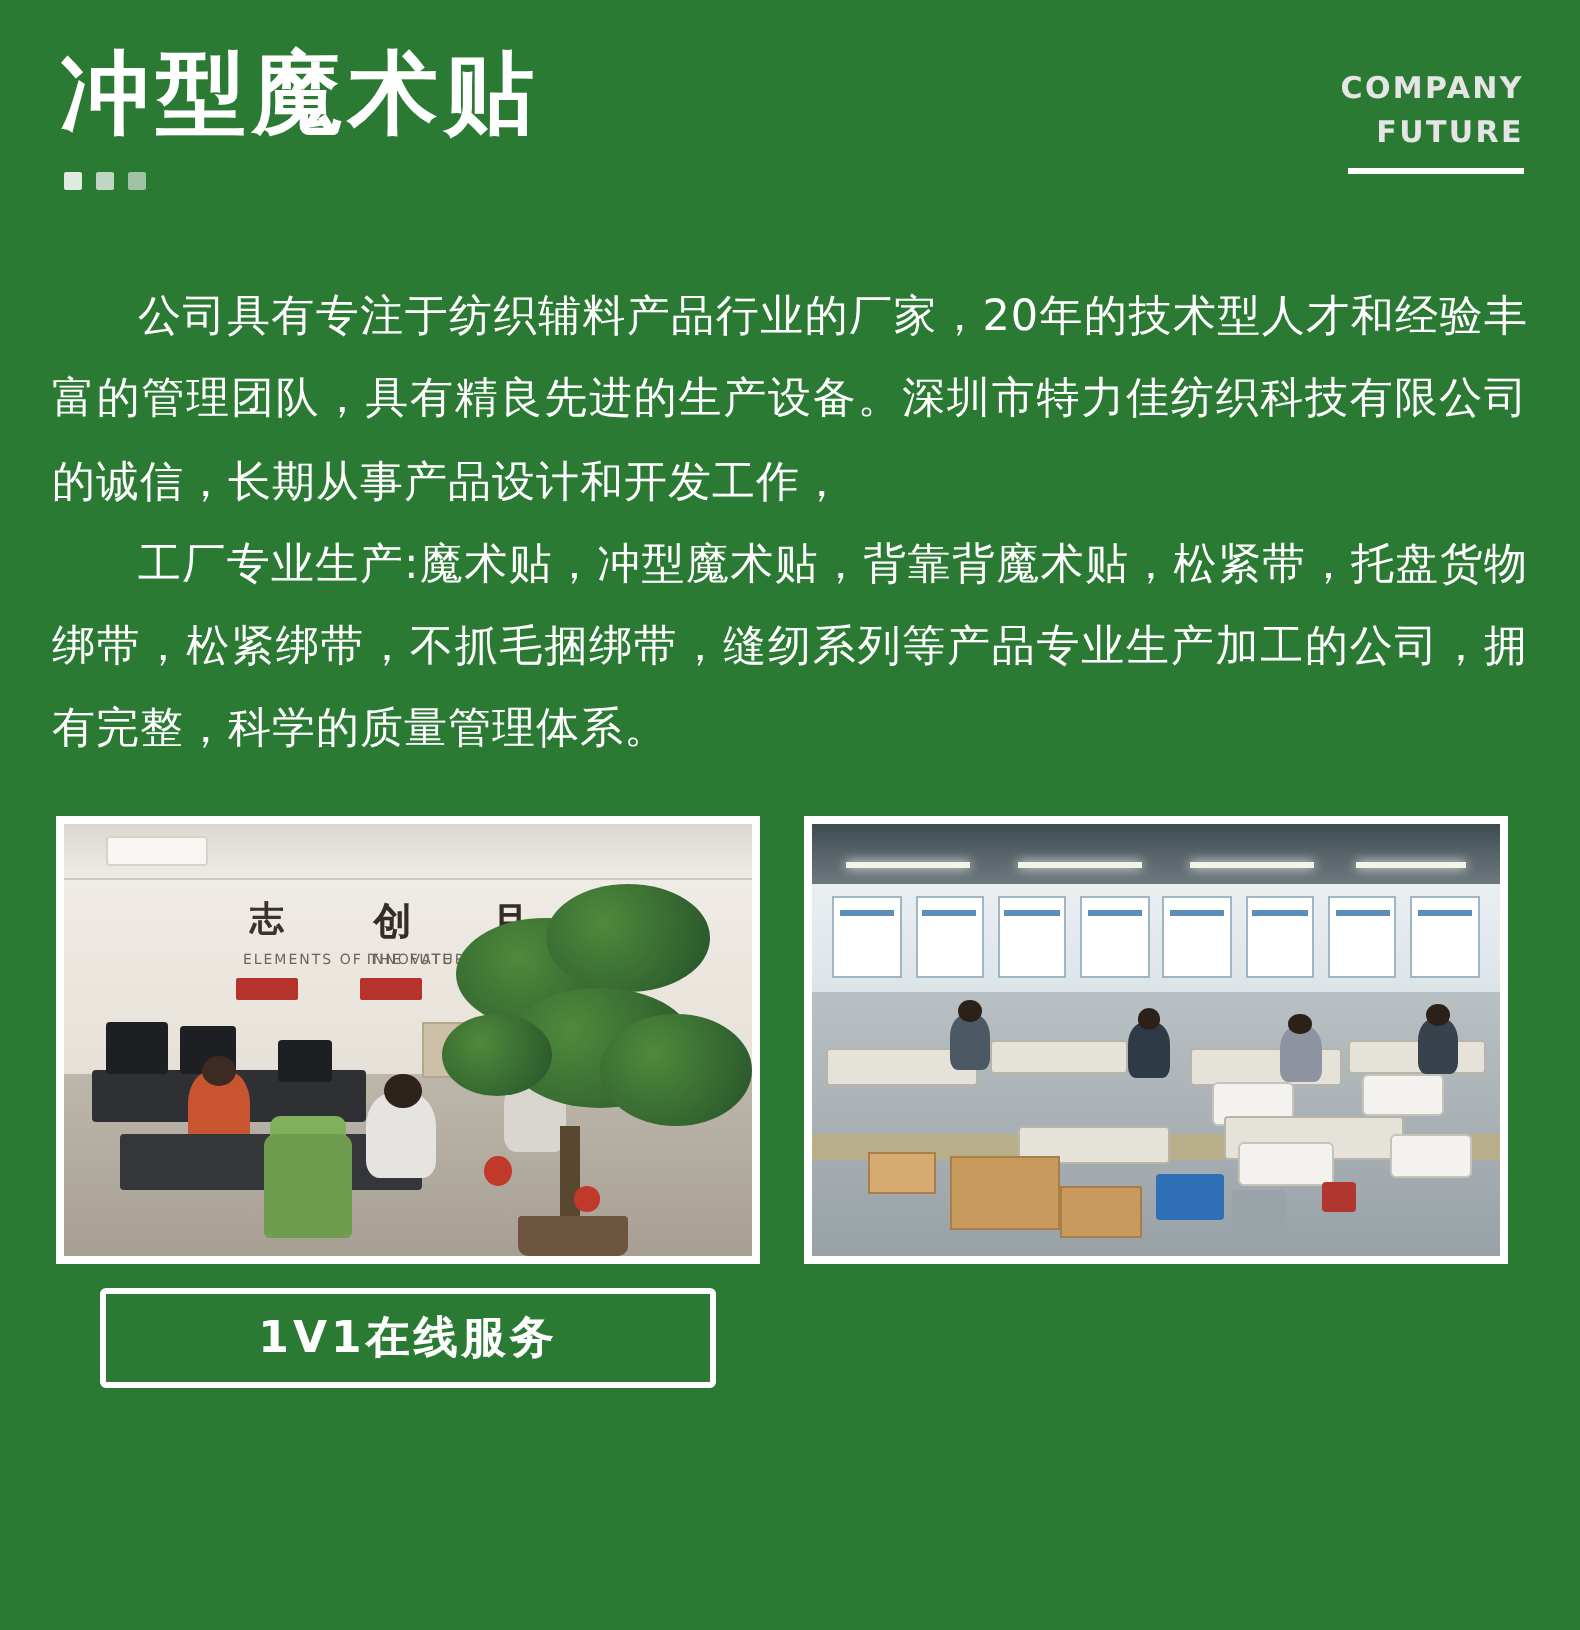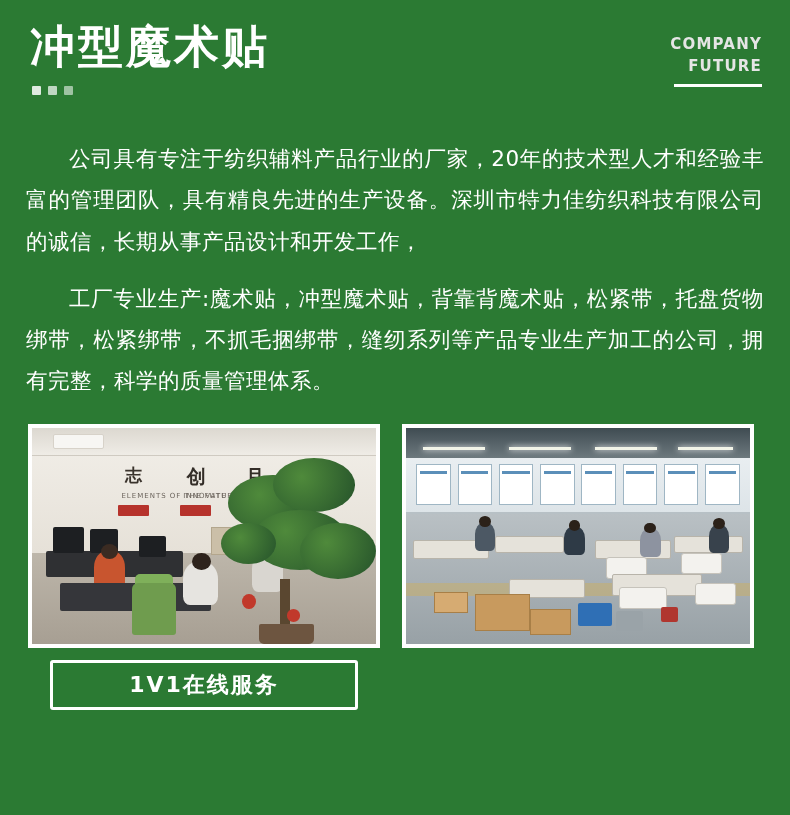--- a/index.html
+++ b/index.html
@@ -80,21 +80,21 @@
     padding: 16px 26px 0 26px;
   }
   .para {
     font-size: 21.5px;
     line-height: 1.92;
     text-indent: 2em;
     letter-spacing: 0.5px;
     color: #ffffff;
     text-align: justify;
   }
-  .para + .para { margin-top: 16px; }
+  .para + .para { margin-top: 0; }
 
   
   .photos {
     margin-top: 22px;
     padding: 0 28px;
     display: flex;
     gap: 22px;
   }
   .photo-card {
     width: 352px;

